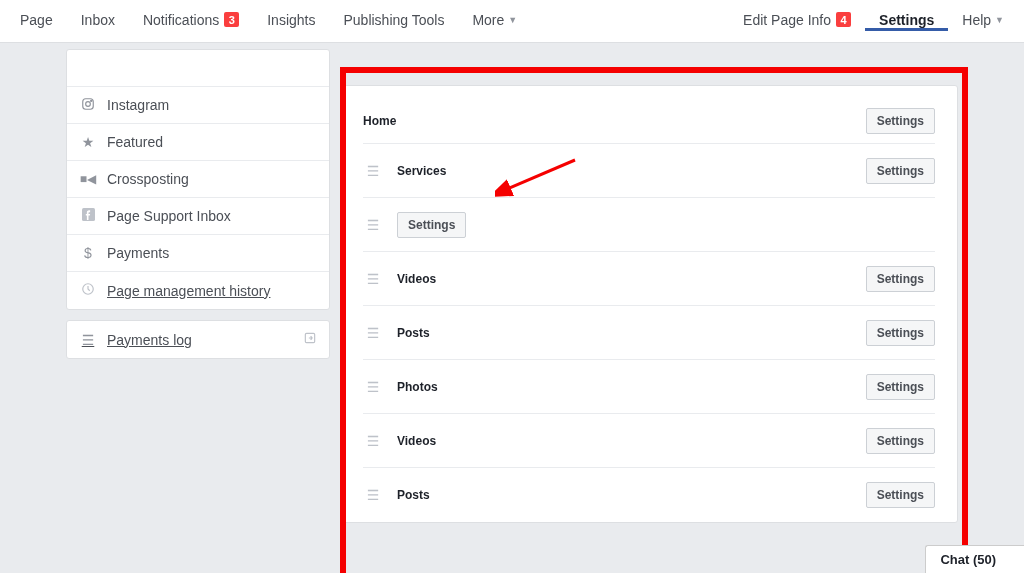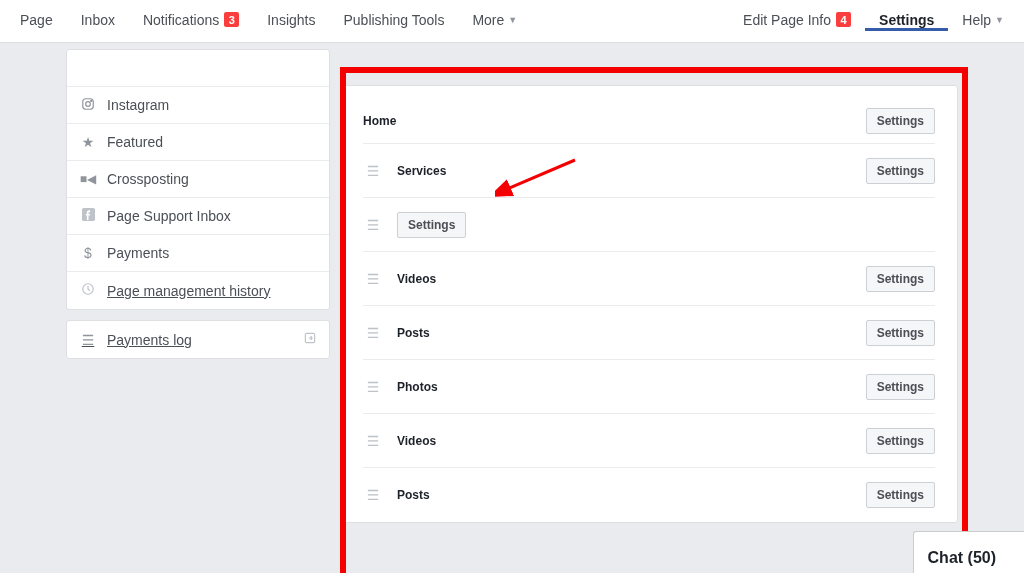--- a/index.html
+++ b/index.html
@@ -129,22 +129,22 @@
     
     .chat-bar {
       position: absolute;
       bottom: 0;
       right: 0;
       background: #fff;
       border: 1px solid #ccc;
       border-bottom: none;
       border-right: none;
       border-radius: 3px 0 0 0;
-      padding: 17px 28px 6px 14px;
-      font-size: 16px;
+      padding: 6px 28px 6px 14px;
+      font-size: 13px;
       font-weight: bold;
       color: #1d2129;
     }
   </style>
 </head>
 <body>
 
 <div class="topnav">
   <div class="nav-left">
     <div class="nav-item">

